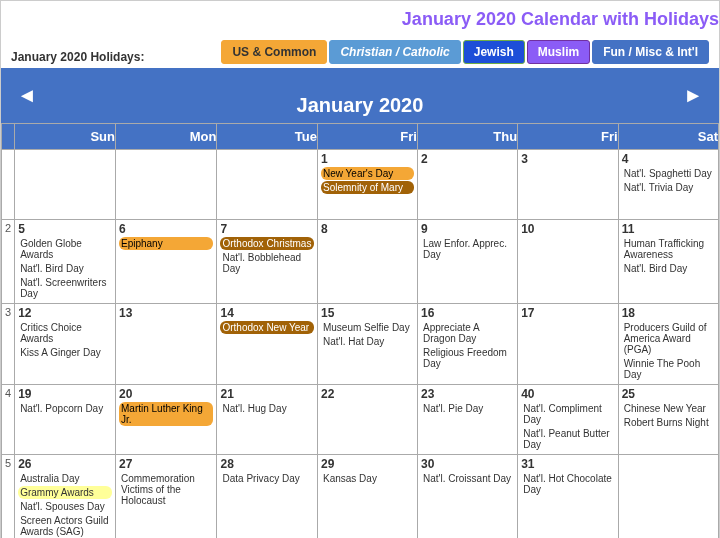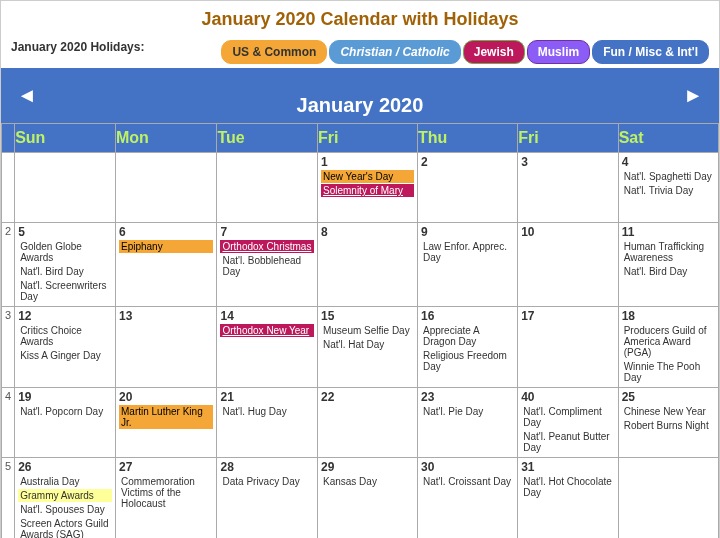--- a/index.html
+++ b/index.html
@@ -1,39 +1,39 @@
 <!DOCTYPE html>
 <html><head>
   <meta charset="utf-8">
   <style>
     * { box-sizing: border-box; margin: 0; padding: 0; }
     body { font-family: Arial, sans-serif; background: #fff; width: 720px; }
     .page { width: 720px; background: #fff; border: 1px solid #ccc; }
-    .title { text-align: center; color: #a16207; font-size: 18px; font-weight: bold; padding: 8px 0 6px; }
-    .header-row { display: flex; align-items: flex-start; justify-content: space-between; padding: 4px 10px; background: #fff; }
+    .title { text-align: right; color: #8b5cf6; font-size: 18px; font-weight: bold; padding: 8px 0 6px; }
+    .header-row { display: flex; align-items: flex-end; justify-content: space-between; padding: 4px 10px; background: #fff; }
     .holiday-label { font-size: 12px; font-weight: bold; color: #333; }
     .tabs { display: flex; gap: 2px; }
-    .tab { padding: 4px 10px; font-size: 12px; cursor: pointer; border: 1px solid #ccc; border-radius: 10px; font-weight: bold; }
+    .tab { padding: 4px 10px; font-size: 12px; cursor: pointer; border: 1px solid #ccc; border-radius: 3px; font-weight: bold; }
     .tab-us { background: #f4a736; color: #333; border-color: #f4a736; }
     .tab-christian { background: #5b9bd5; color: #fff; border-color: #5b9bd5; font-style: italic; }
-    .tab-jewish { background: #be185d; color: #fff; border-color: #70ad47; }
+    .tab-jewish { background: #1d4ed8; color: #fff; border-color: #70ad47; }
     .tab-muslim { background: #8b5cf6; color: #fff; border-color: #7030a0; }
     .tab-fun { background: #4472c4; color: #fff; border-color: #4472c4; }
     .nav-row { display: flex; align-items: center; justify-content: space-between; background: #4472c4; color: #fff; padding: 6px 16px; }
     .nav-arrow { font-size: 20px; cursor: pointer; color: #fff; font-weight: bold; }
     .month-title { font-size: 20px; font-weight: bold; margin-top: 20px; }
     .calendar { width: 100%; border-collapse: collapse; }
-    .calendar th { background: #4472c4; color: #bef264; text-align: left; padding: 5px 0; font-size: 16px; border: 1px solid #aaa; width: 14.28%; }
+    .calendar th { background: #4472c4; color: #ffffff; text-align: right; padding: 5px 0; font-size: 13px; border: 1px solid #aaa; width: 14.28%; }
     .calendar td { border: 1px solid #aaa; vertical-align: top; padding: 2px 3px; font-size: 11px; min-height: 70px; height: 70px; background: #fff; }
     .week-num { background: #e8e8e8; border: 1px solid #aaa; vertical-align: middle; text-align: center; font-size: 11px; color: #555; width: 16px; }
     .day-num { font-weight: bold; font-size: 12px; color: #333; }
     .empty { background: #e8e8f8; }
-    .event { padding: 1px 2px; margin: 1px 0; border-radius: 0; font-size: 10px; }
+    .event { padding: 1px 2px; margin: 1px 0; border-radius: 6px; font-size: 10px; }
     .ev-orange { background: #f4a736; color: #000; }
-    .ev-blue { background: #be185d; color: #fff; text-decoration: underline; }
+    .ev-blue { background: #a16207; color: #fff; }
     .ev-plain { color: #333; }
     .ev-yellow { background: #ffff99; color: #333; }
     .footer { text-align: center; padding: 6px 0; font-size: 11px; background: #4472c4; color: #fff; }
     .footer a { color: #ffff88; text-decoration: underline; }
     td { position: relative; }
   </style>
 </head>
 <body>
 
 <div class="page">

